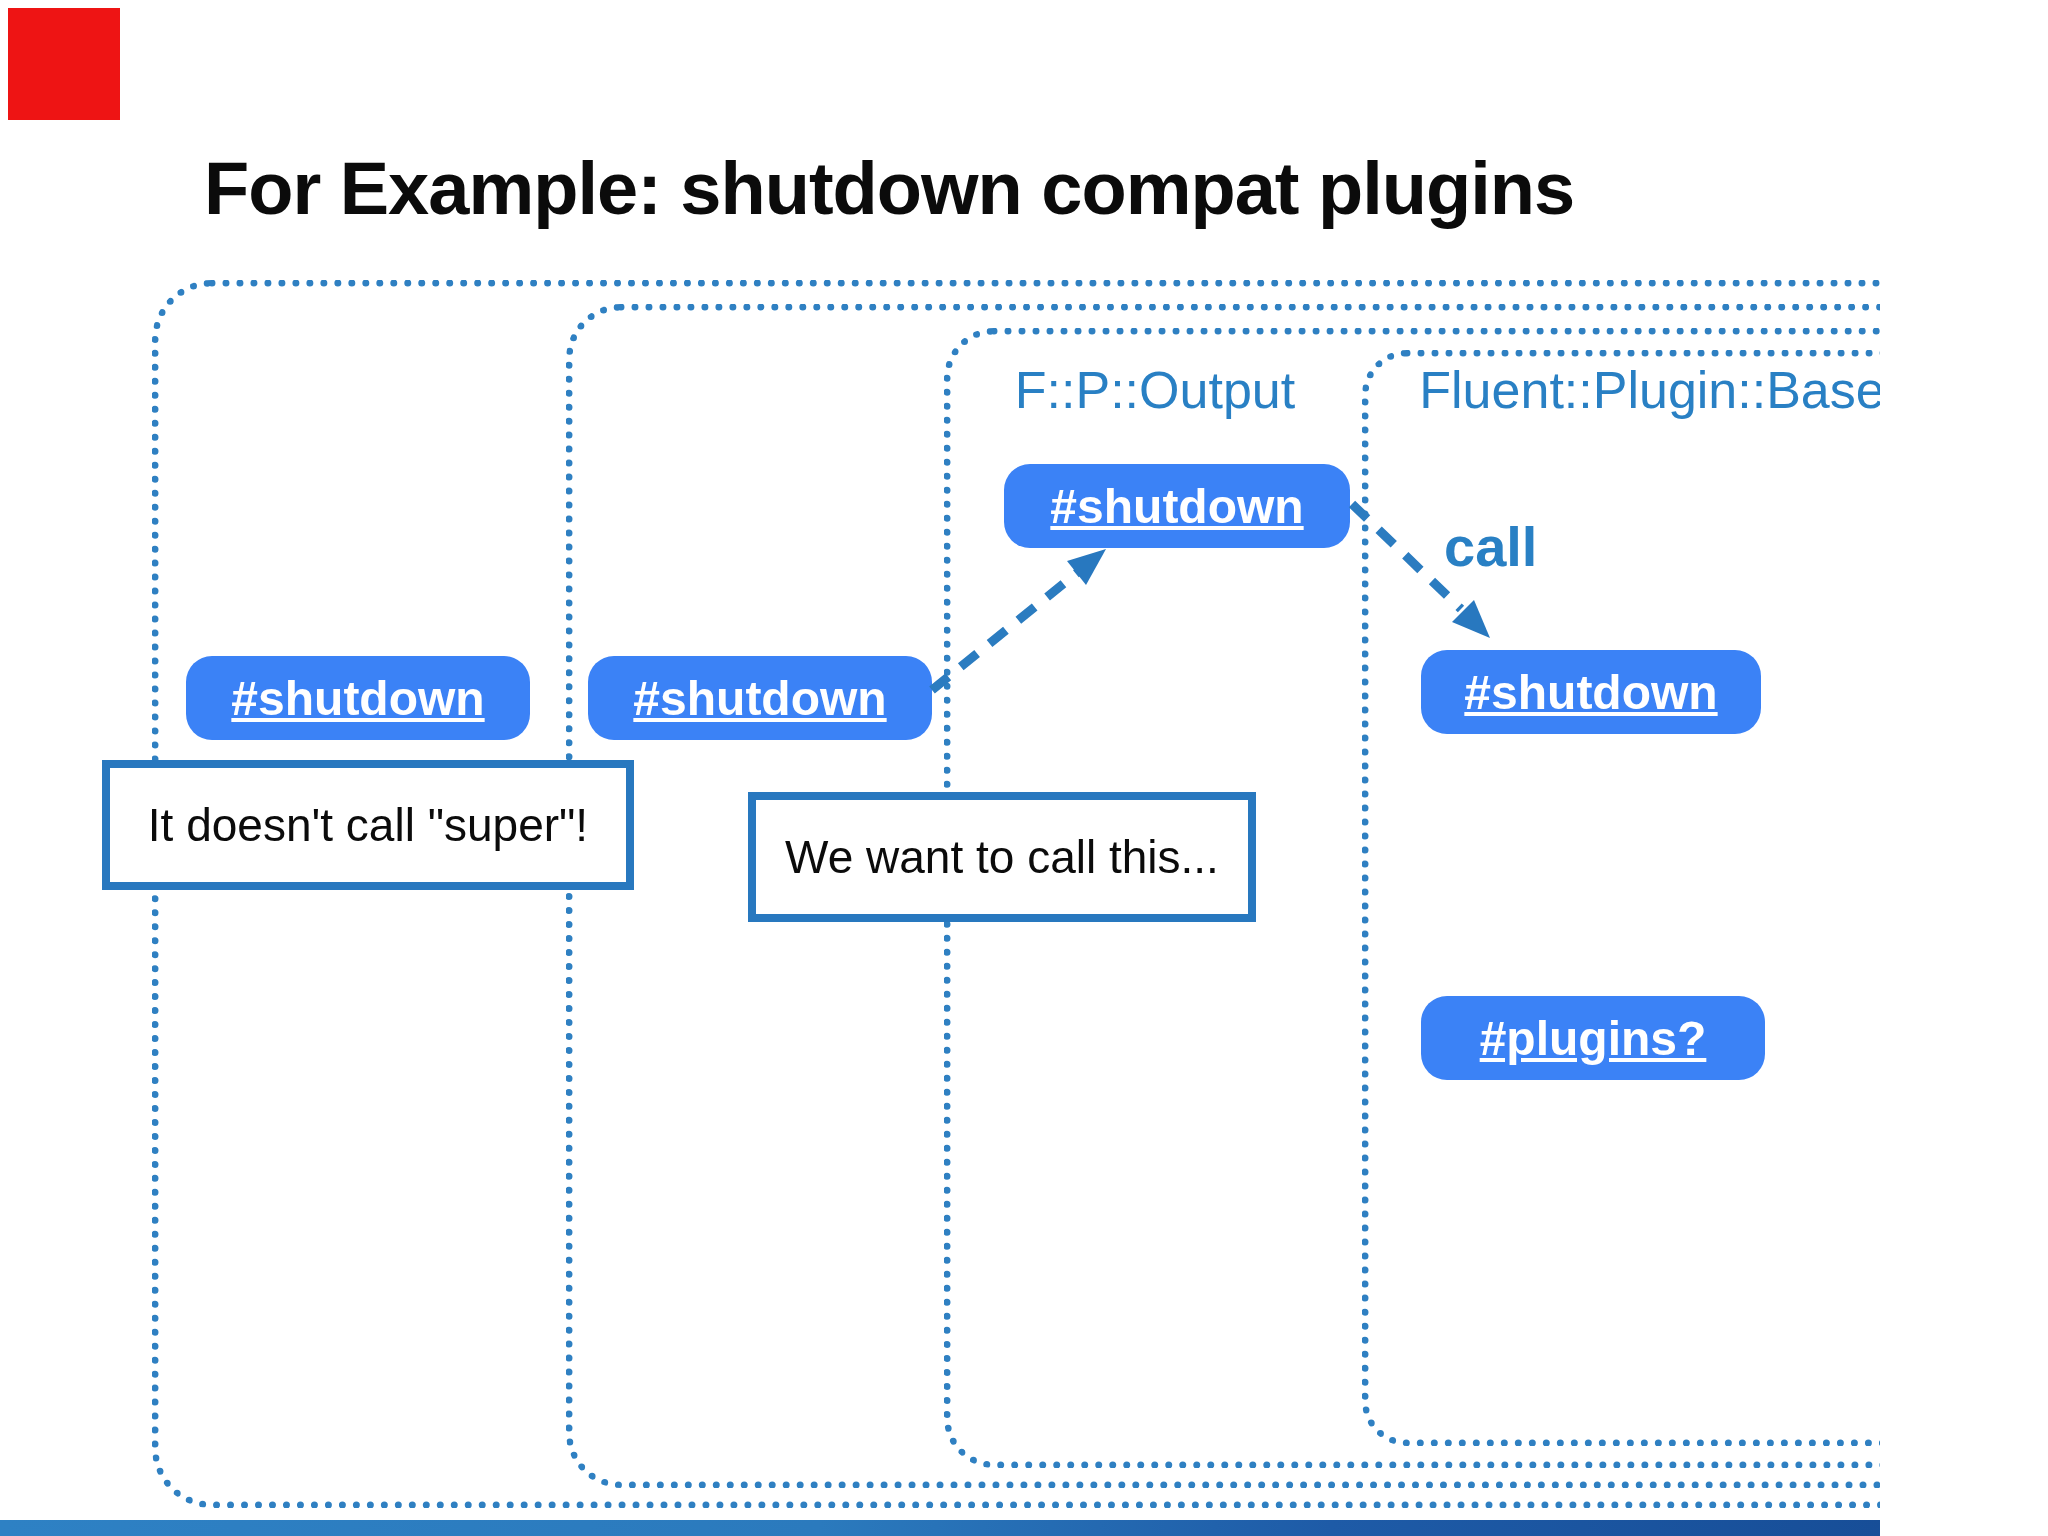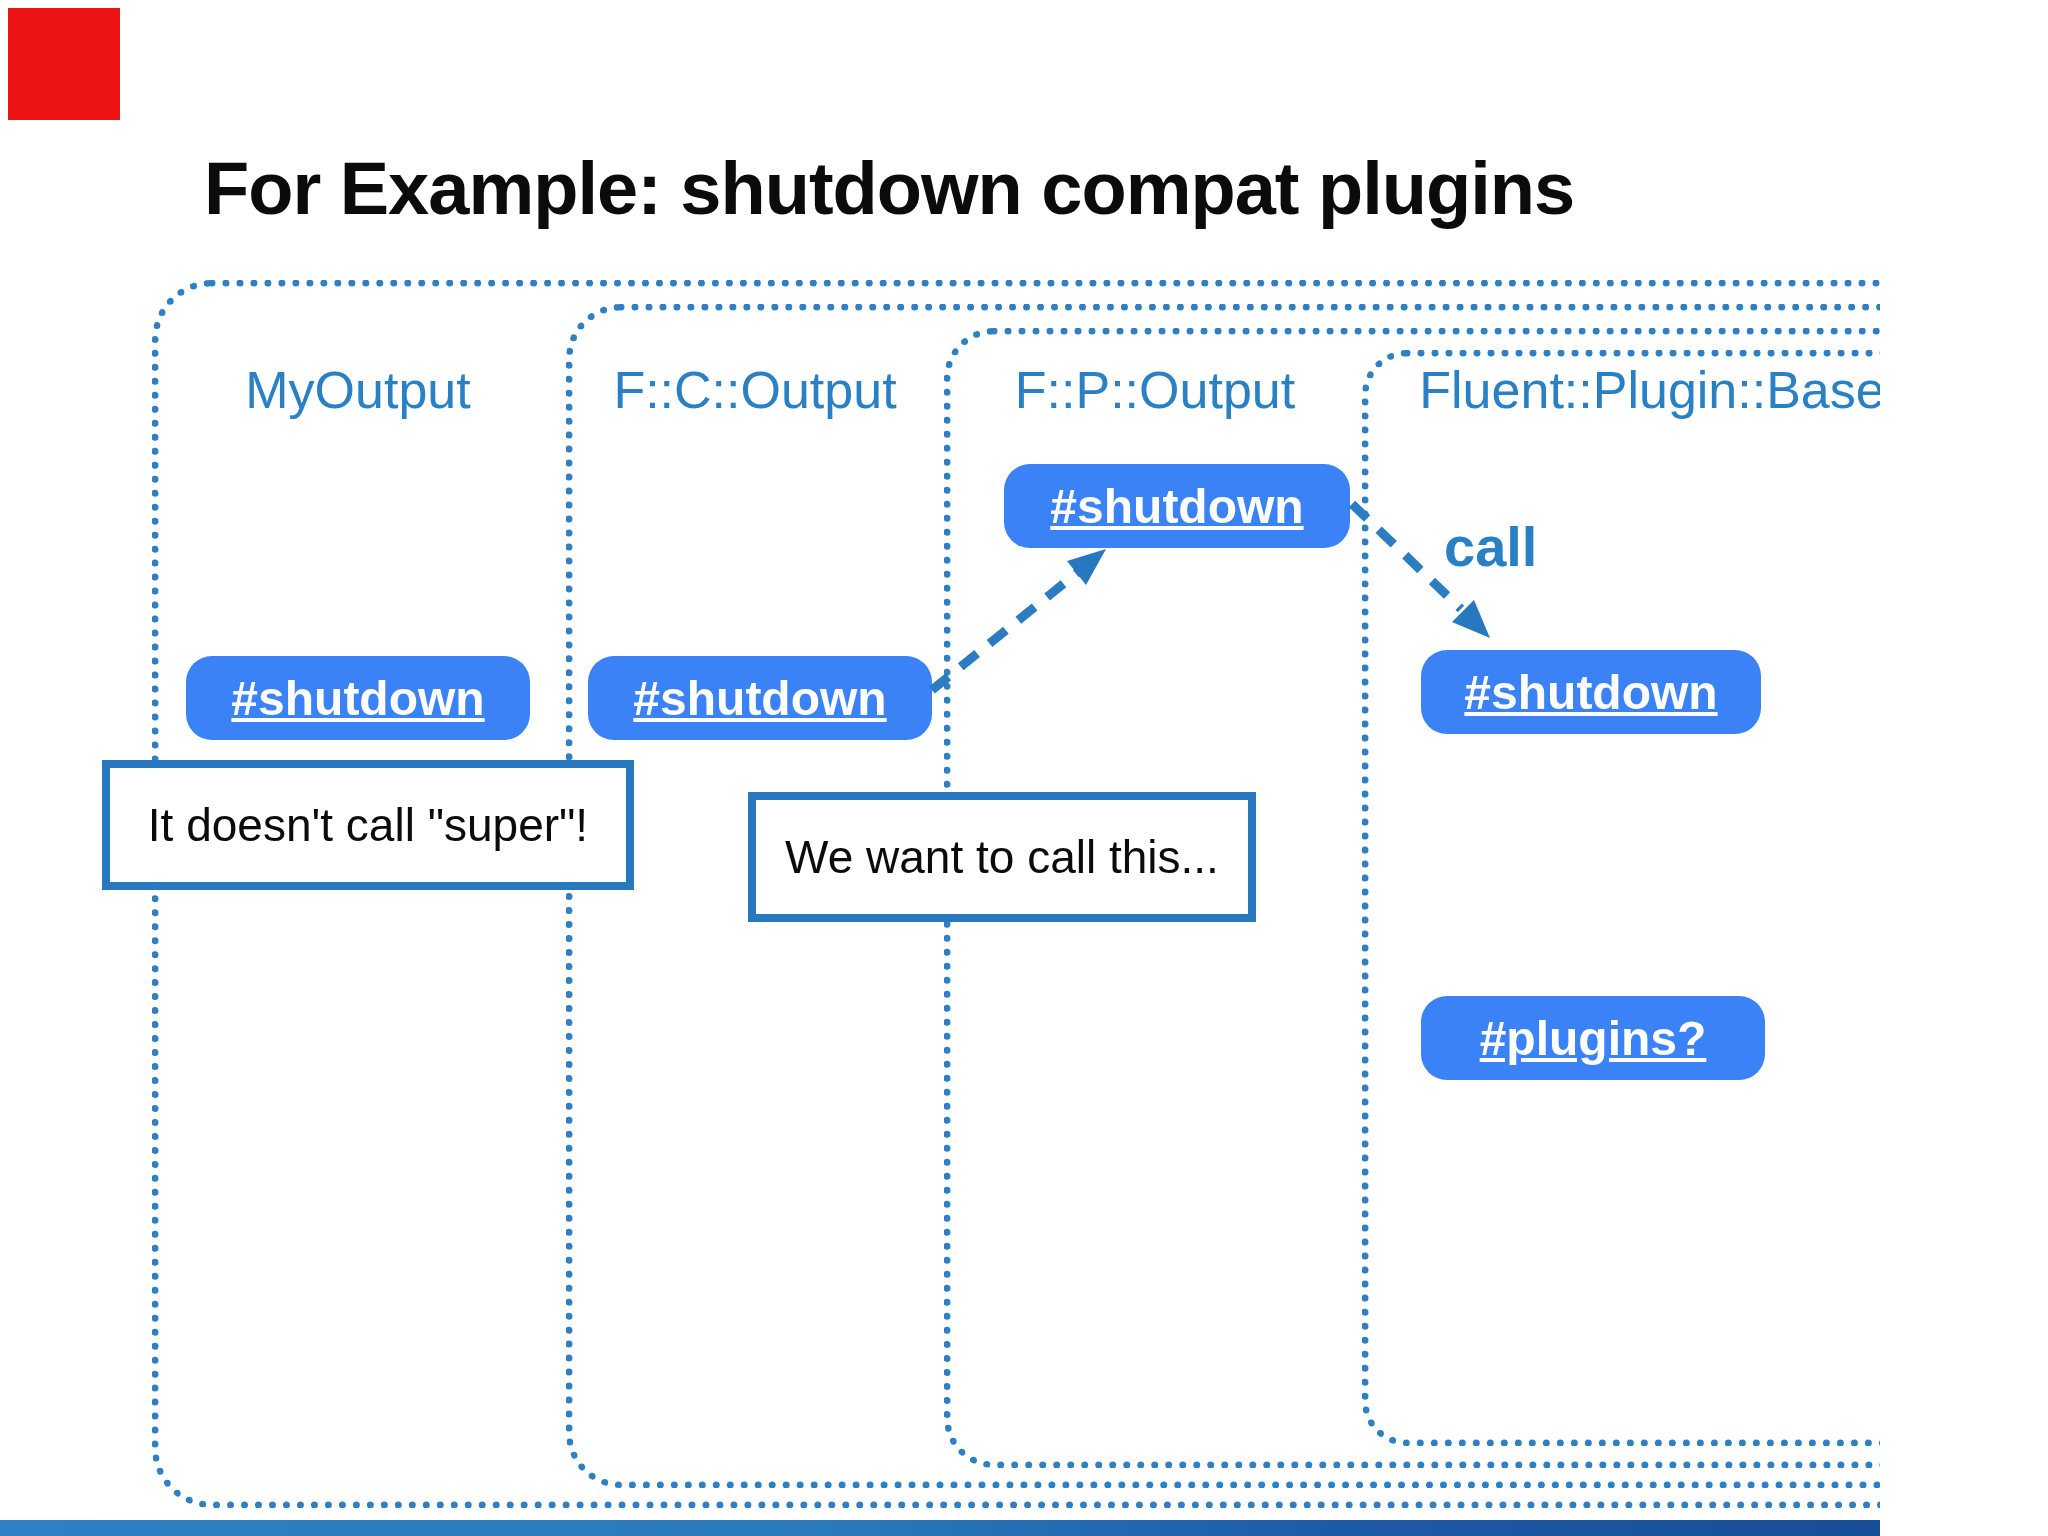--- a/index.html
+++ b/index.html
@@ -57,22 +57,20 @@
 
   <div class="red-square"></div>
 
   <h1 class="title">For Example: shutdown compat plugins</h1>
 
   <div class="container-box box-outer"></div>
   <div class="container-box box-2"></div>
   <div class="container-box box-3"></div>
   <div class="container-box box-4"></div>
 
-  <span class="container-label lbl-1">MyOutput</span>
-  <span class="container-label lbl-2">F::C::Output</span>
   <span class="container-label lbl-3">F::P::Output</span>
   <span class="container-label lbl-4">Fluent::Plugin::Base</span>
 
   <div class="pill pill-1">#shutdown</div>
   <div class="pill pill-2">#shutdown</div>
   <div class="pill pill-3">#shutdown</div>
   <div class="pill pill-4">#shutdown</div>
   <div class="pill pill-5">#plugins?</div>
 
   <svg class="arrows" viewBox="0 0 2048 1536" xmlns="http://www.w3.org/2000/svg">

